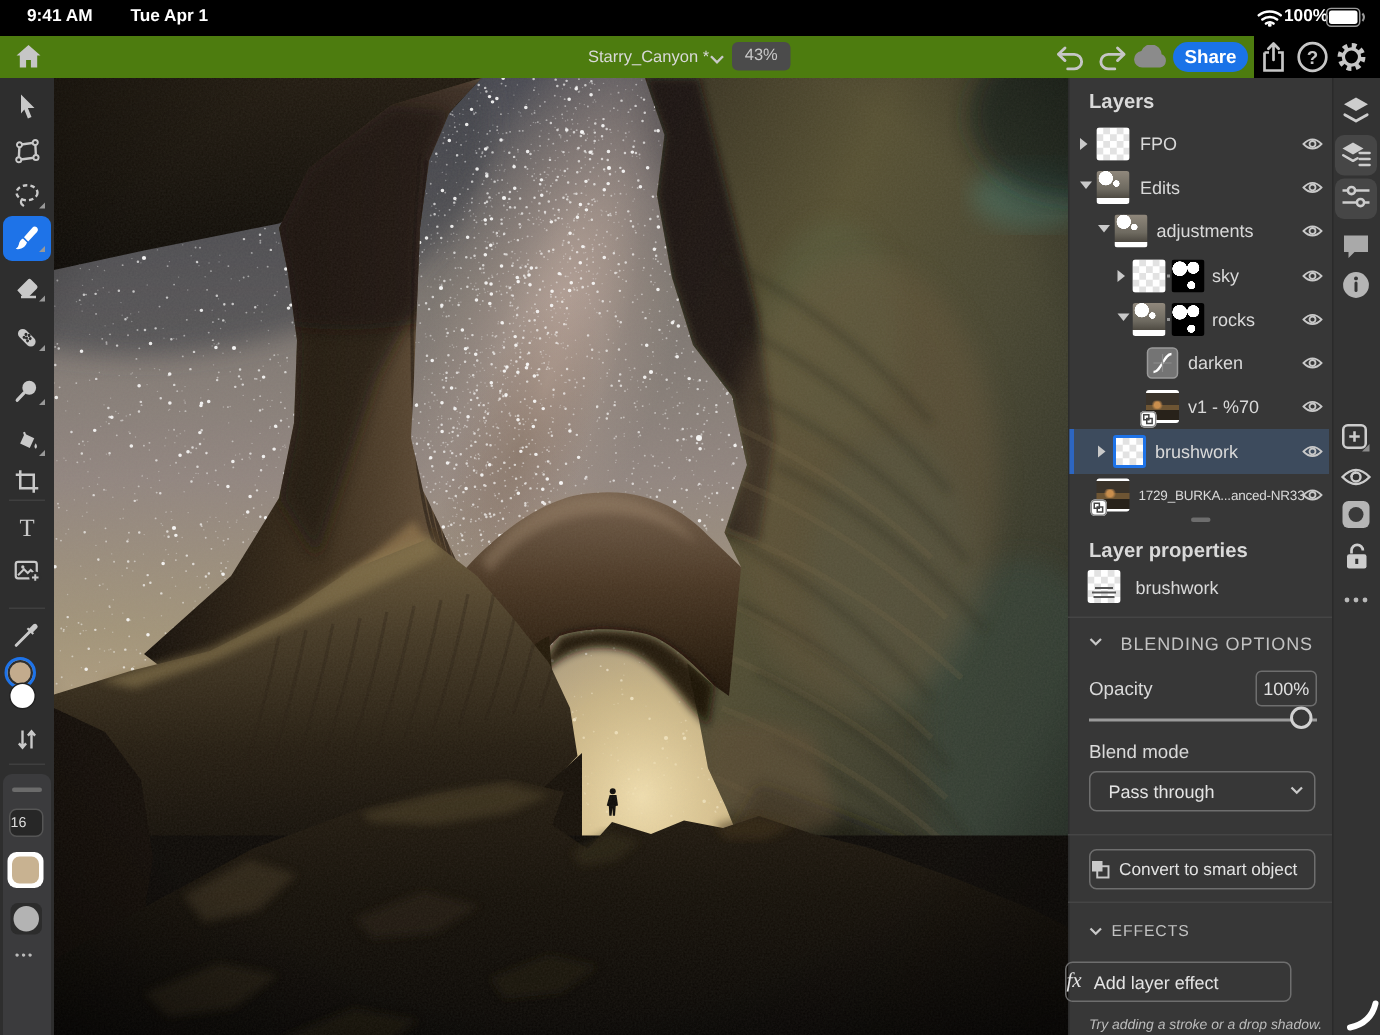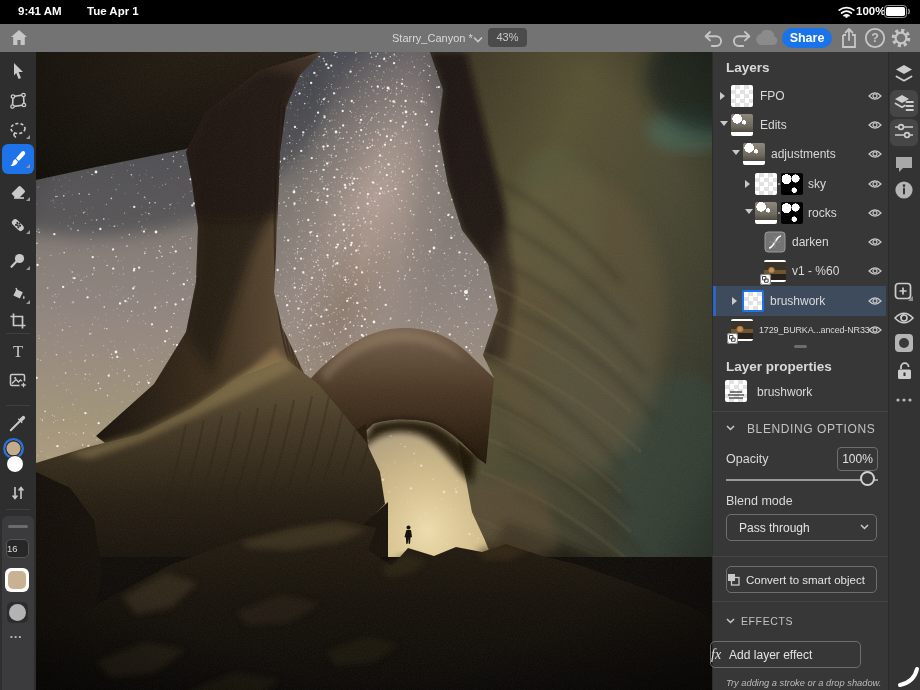--- a/index.html
+++ b/index.html
@@ -1,18 +1,18 @@
 <!DOCTYPE html>
 <html><head><meta charset="utf-8"><style>
 *{margin:0;padding:0;box-sizing:border-box}
 html,body{width:920px;height:690px;overflow:hidden;background:#000;font-family:"Liberation Sans",sans-serif}
 div>svg{display:block}
 .abs{position:absolute}
 #statusbar{position:absolute;left:0;top:0;width:920px;height:24px;background:#000;color:#fff;font-size:11.5px;font-weight:bold}
-#appbar{position:absolute;left:0;top:24px;width:920px;height:28px;background:#737373}
+#appbar{position:absolute;left:0;top:24px;width:836px;height:28px;background:#4d7c0f}
 #ltool{position:absolute;left:0;top:52px;width:36px;height:638px;background:#2e2e2e}
 #canvas{position:absolute;left:36px;top:52px;width:676px;height:638px;background:#555}
 #rpanel{position:absolute;left:712px;top:52px;width:176px;height:638px;background:#373737;border-left:1px solid #2c2c2c}
 #rstrip{position:absolute;left:888px;top:52px;width:32px;height:638px;background:#333;border-left:1px solid #2a2a2a}
 .t{color:#d9d9d9}
 .ico{position:absolute}
 .sep{position:absolute;left:6px;width:24px;height:1px;background:#3f3f3f}
 .pdiv{position:absolute;left:0;width:176px;height:1px;background:#454545}
 .btn{position:absolute;left:14px;width:151px;height:27px;border:1px solid #6e6e6e;border-radius:5px;color:#e3e3e3;font-size:12px;display:flex;align-items:center;justify-content:flex-start;white-space:nowrap}
 </style></head><body>
@@ -447,21 +447,21 @@
     </svg>
   </div>
 <div style="position:absolute;left:764px;top:260px;width:22px;height:22px;background:linear-gradient(180deg,#fff 0 9%,#3a332a 9% 45%,#6e5533 45% 62%,#28221a 62% 91%,#fff 91%);border-radius:2px;">
     <div style="position:absolute;left:3px;top:7px;width:9px;height:6px;background:radial-gradient(circle,#c98e4d 0 35%,transparent 70%)"></div>
     <div style="position:absolute;left:-4px;bottom:-3px;width:11px;height:11px;background:#fff;border-radius:3px;box-shadow:0 0 0 1px #888 inset">
       <svg width="11" height="11">
         <path d="M2.5 2.5 h3.4 v3.4 h-3.4 Z M4.5 5 h3.6 v3.3 h-3.6 Z" fill="none" stroke="#444" stroke-width="1"></path>
       </svg>
     </div>
   </div>
-<div class="t" style="position:absolute;left:792px;top:264px;font-size:12px">v1 - %60</div>
+<div class="t" style="position:absolute;left:792px;top:264px;font-size:12px">v1 - %70</div>
 <div style="position:absolute;left:868px;top:266px">
     <svg width="14" height="10" viewBox="0 0 14 10">
       <path d="M1 5 Q7 -1.2 13 5 Q7 11.2 1 5 Z" stroke="#c9c9c9" stroke-width="1.2" fill="none"></path>
       <circle cx="7" cy="5" r="2" stroke="#c9c9c9" stroke-width="1.2" fill="none"></circle>
     </svg>
   </div>
 <div style="position:absolute;left:713px;top:286px;width:173px;height:30px;background:#3d4b5d"></div>
 <div style="position:absolute;left:713px;top:286px;width:3px;height:30px;background:#2d66c2"></div>
 <div style="position:absolute;left:732px;top:297px;line-height:0"><span style="display:inline-block;width:0;height:0;border-left:5px solid #c9c9c9;border-top:4px solid transparent;border-bottom:4px solid transparent"></span></div>
 <div style="position:absolute;left:742px;top:290px;width:22px;height:22px;background:conic-gradient(#e2e2e2 25%,#fff 0 50%,#e2e2e2 0 75%,#fff 0) 0 0/9px 9px,#fff;border:2px solid #1e73e8;border-radius:2px"></div>

